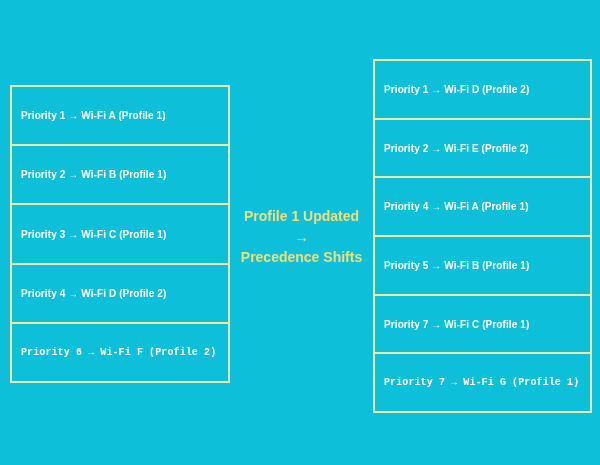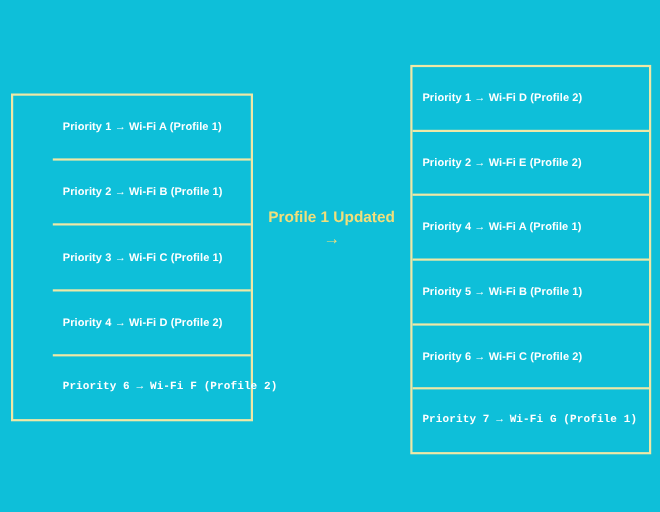--- a/index.html
+++ b/index.html
@@ -18,39 +18,39 @@
     position: relative;
     width: 600px; height: 465px;
     background: var(--bg);
   }
   .ptable {
     position: absolute;
     display: flex;
     flex-direction: column;
     border: 2px solid var(--border);
   }
-  .ptable-left  { left: 10px;  top: 85px; width: 220px; height: 298px; padding-left: 36px; }
+  .ptable-left  { left: 10px;  top: 85px; width: 220px; height: 298px; }
   .ptable-right { left: 373px; top: 59px; width: 219px; height: 354px; }
   .row {
     flex: 1;
     display: flex;
     align-items: center;
     padding-left: 9px;
     border-bottom: 2px solid var(--border);
     color: var(--row-text);
     font-weight: bold;
     font-size: 10px;
     white-space: nowrap;
     letter-spacing: 0.1px;
   }
   .row:last-child { border-bottom: none; font-family: Liberation Mono, monospace; }
   .center-label {
     position: absolute;
     left: 230px;
-    top: 187px;
+    top: 206px;
     width: 143px;
     text-align: center;
     color: var(--label);
     font-weight: bold;
     font-size: 14px;
     line-height: 1.45;
   }
   .center-label .arrow-line {
     font-size: 15px;
     line-height: 1.4;
@@ -65,24 +65,25 @@
       <div class="row">Priority 1 → Wi-Fi A (Profile 1)</div>
       <div class="row">Priority 2 → Wi-Fi B (Profile 1)</div>
       <div class="row">Priority 3 → Wi-Fi C (Profile 1)</div>
       <div class="row">Priority 4 → Wi-Fi D (Profile 2)</div>
       <div class="row">Priority 6 → Wi-Fi F (Profile 2)</div>
     </div>
 
   <div class="center-label">
     <div>Profile 1 Updated</div>
     <div class="arrow-line">→</div>
+    <div>Precedence Shifts</div>
   </div>
 
   <div class="ptable ptable-right">
       <div class="row">Priority 1 → Wi-Fi D (Profile 2)</div>
       <div class="row">Priority 2 → Wi-Fi E (Profile 2)</div>
       <div class="row">Priority 4 → Wi-Fi A (Profile 1)</div>
       <div class="row">Priority 5 → Wi-Fi B (Profile 1)</div>
-      <div class="row">Priority 6 → Wi-Fi C (Profile 2)</div>
+      <div class="row">Priority 7 → Wi-Fi C (Profile 1)</div>
       <div class="row">Priority 7 → Wi-Fi G (Profile 1)</div>
     </div>
 
 </div>
 
 </body></html>

